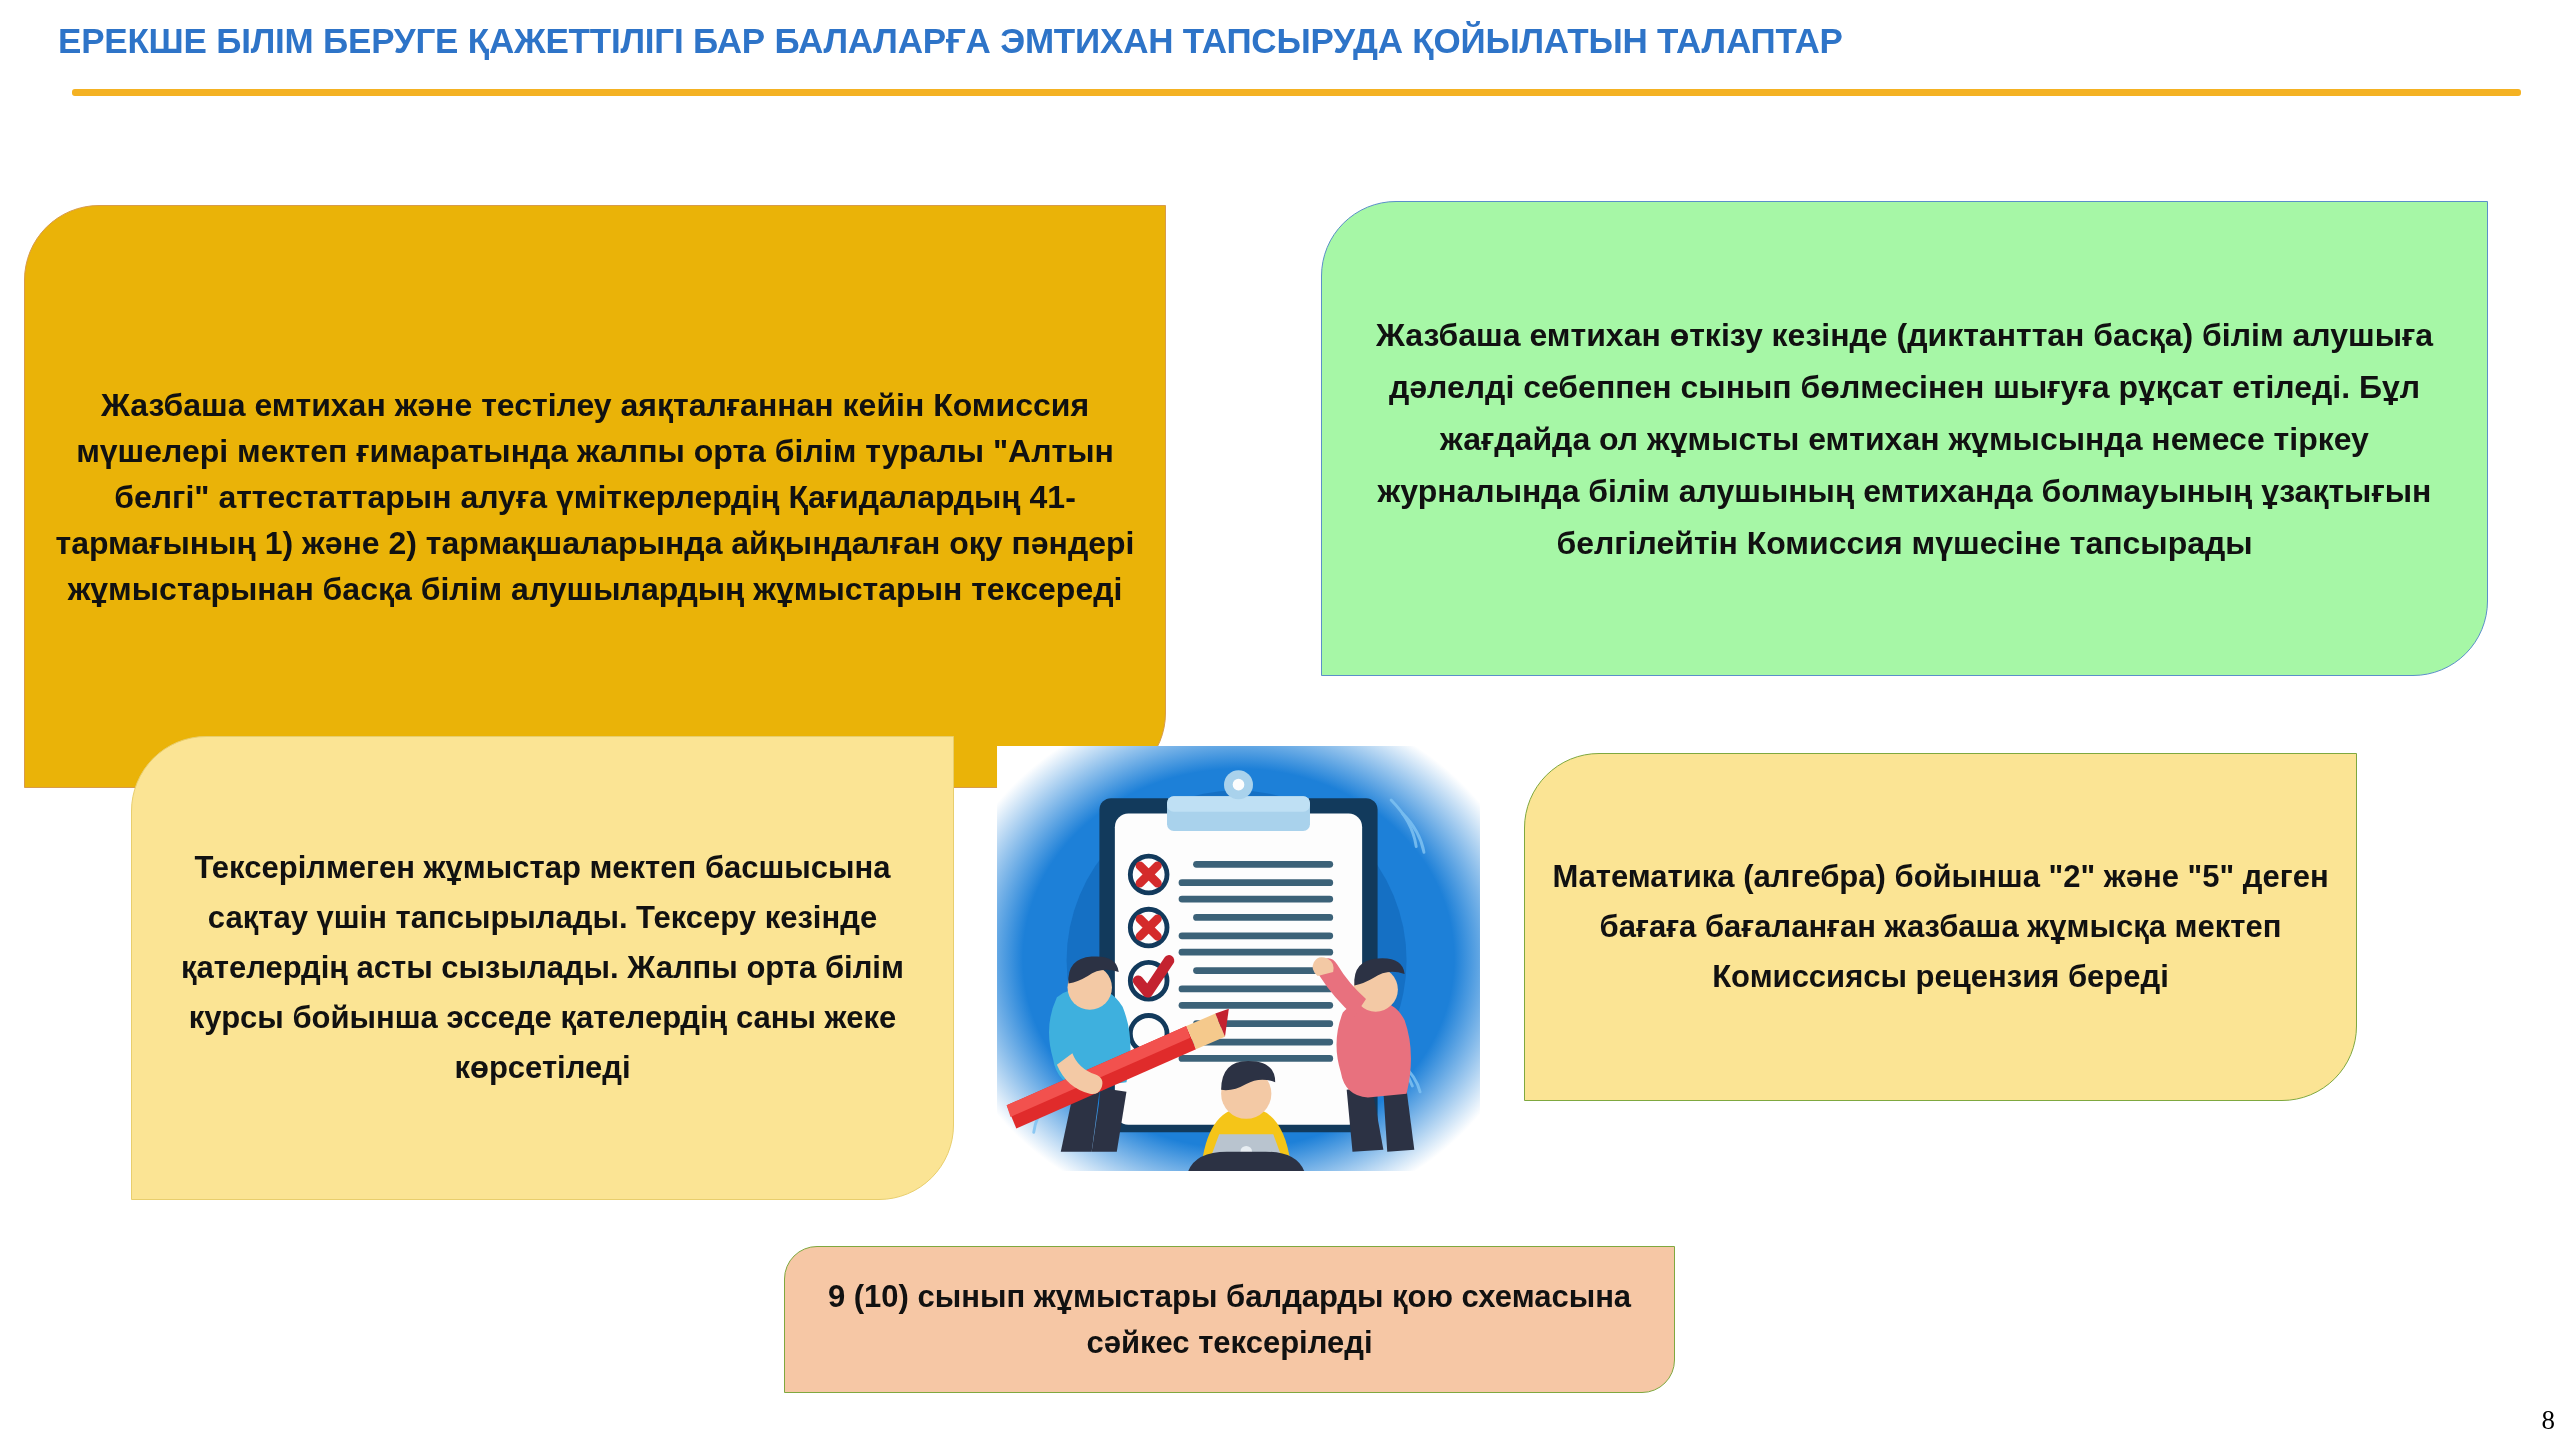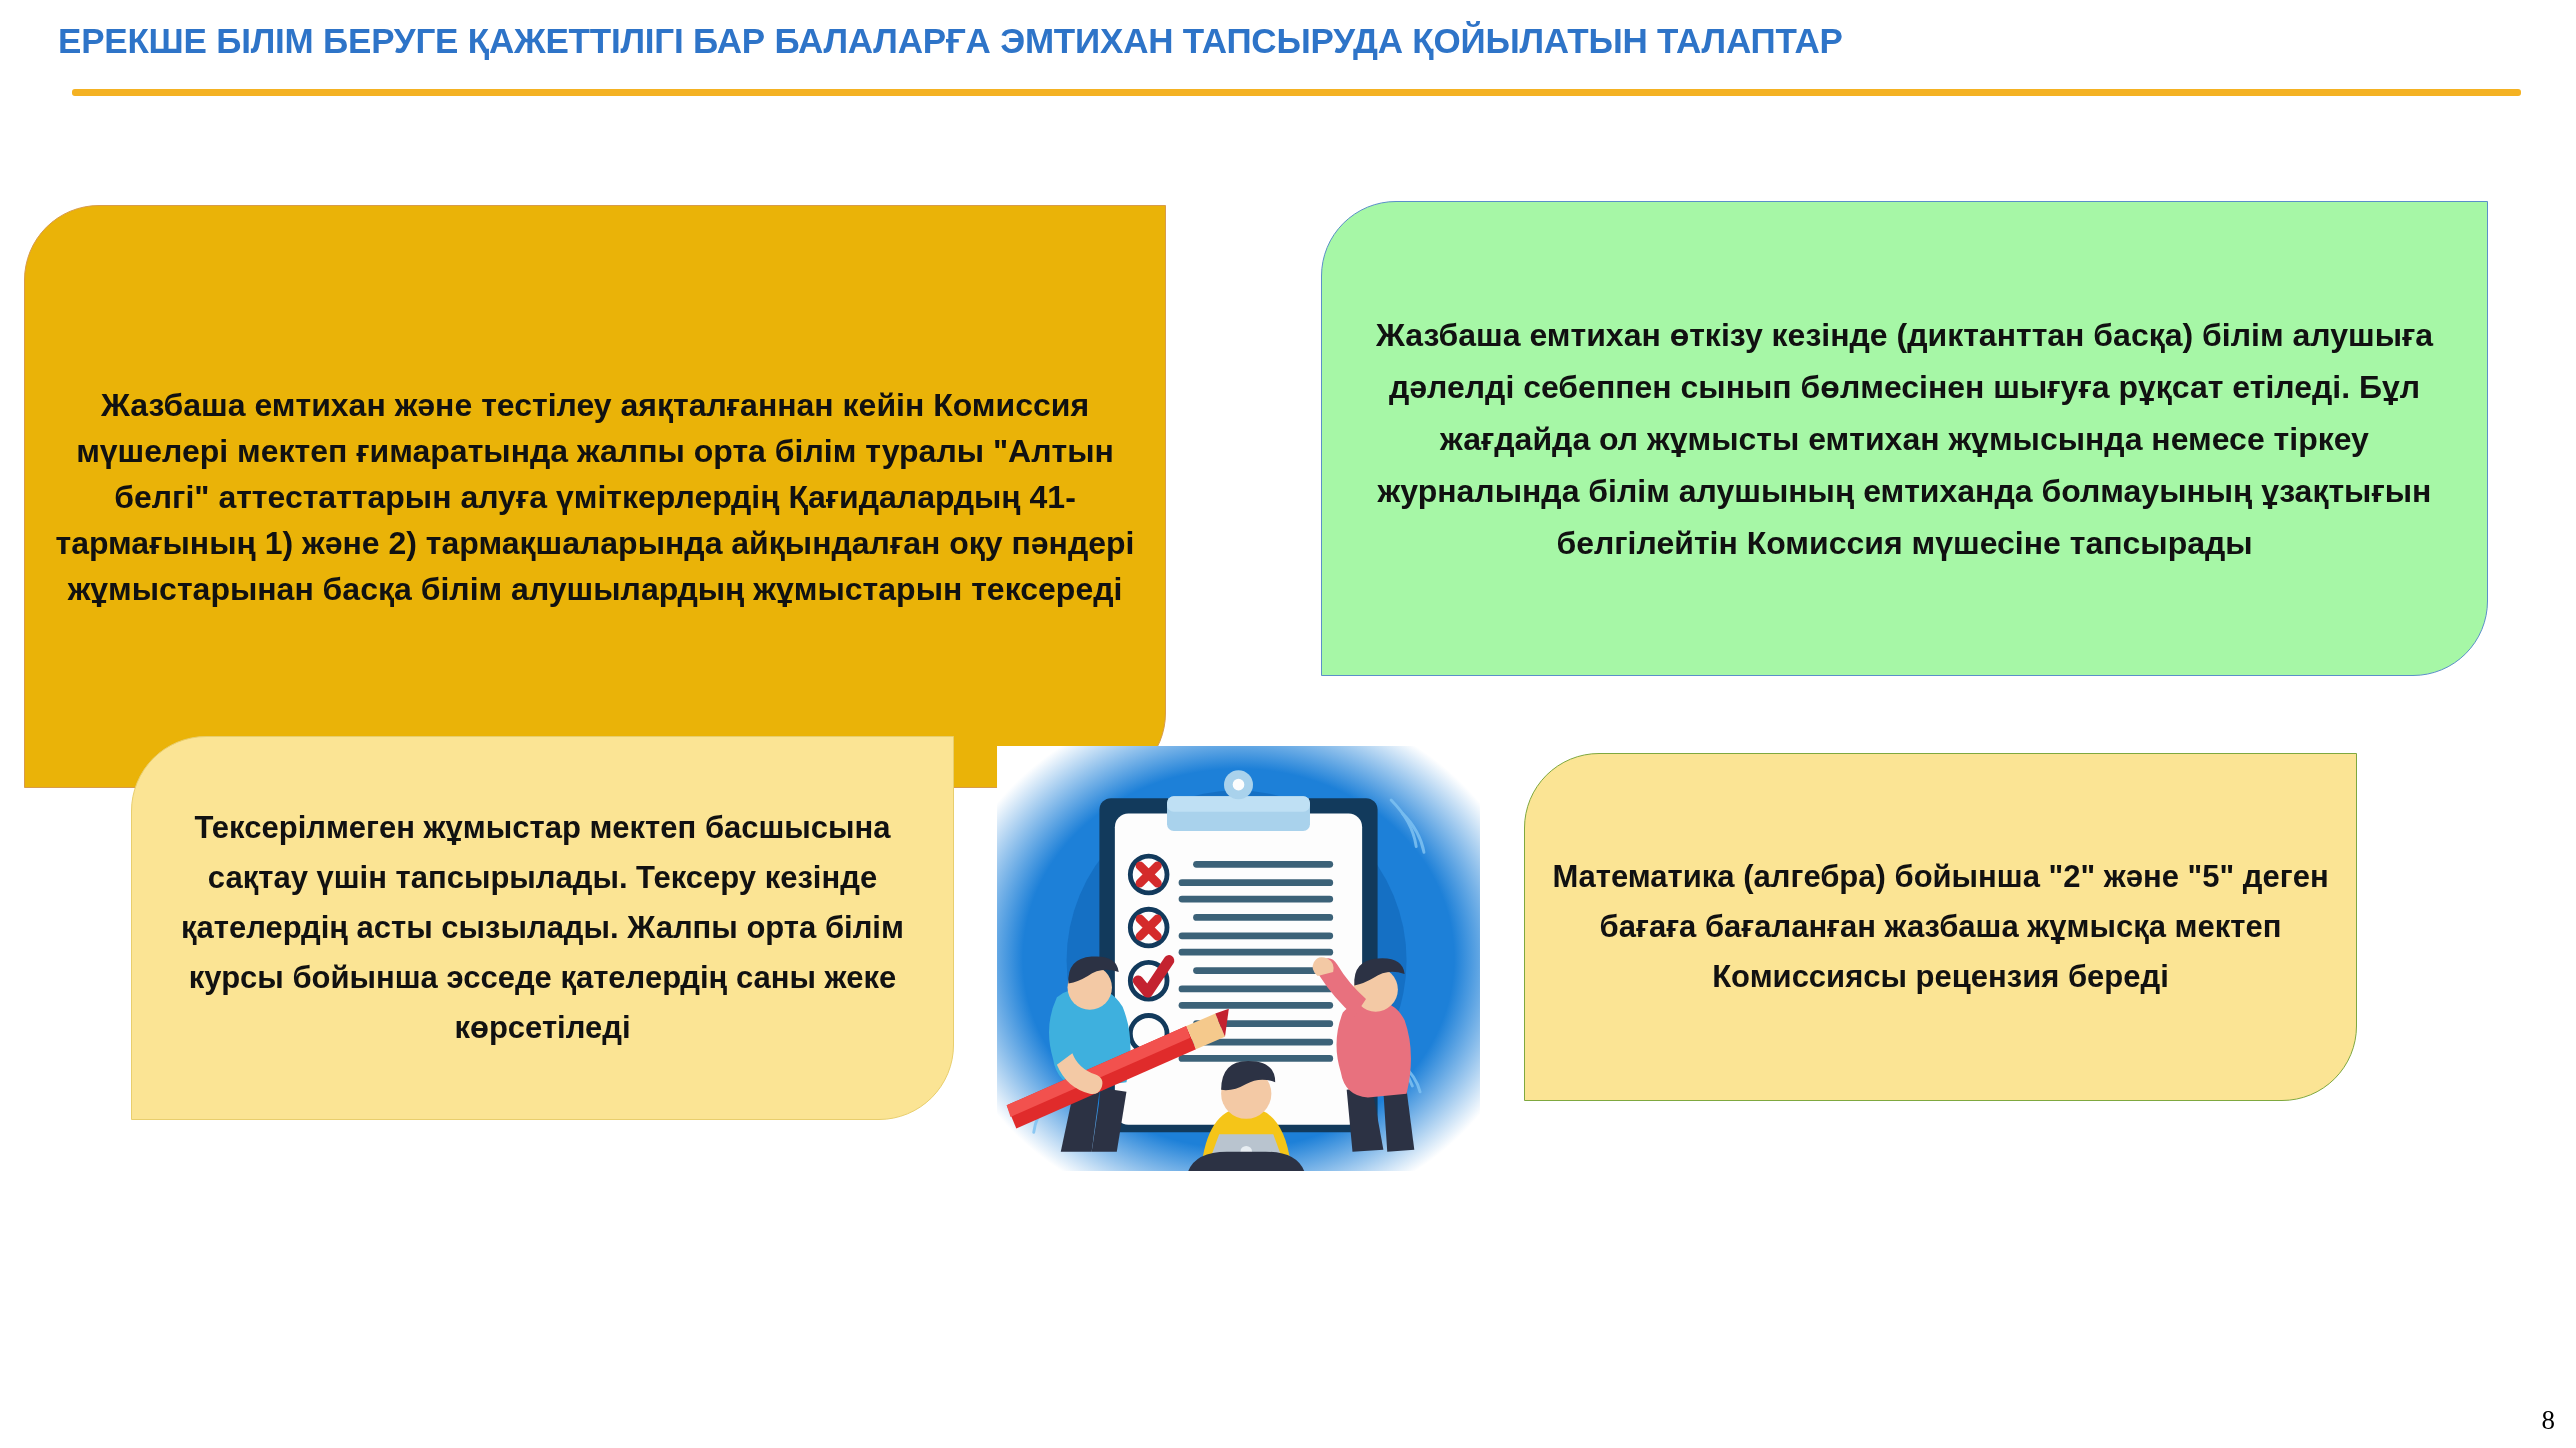--- a/index.html
+++ b/index.html
@@ -70,21 +70,21 @@
     left: 1321px; top: 201px;
     width: 1167px; height: 475px;
     background: #A6F7A6;
     border: 1.9px solid #5B8FC9;
     border-radius: 75px 0 75px 0;
     font-size: 32px;
     line-height: 52px;
   }
   #box-yellow-left {
     left: 131px; top: 736px;
-    width: 823px; height: 384px;
+    width: 823px; height: 464px;
     background: #FBE494;
     border: 1.9px solid #E8CE6D;
     border-radius: 75px 0 75px 0;
     font-size: 31px;
     line-height: 50px;
   }
   #box-yellow-right {
     left: 1524px; top: 753px;
     width: 833px; height: 348px;
     background: #FBE494;
@@ -142,20 +142,23 @@
   </div>
 
   <div id="box-yellow-left" class="callout">
     <span class="txt">Тексерілмеген жұмыстар мектеп басшысына сақтау үшін тапсырылады. Тексеру кезінде қателердің асты сызылады. Жалпы орта білім курсы бойынша эсседе қателердің саны жеке көрсетіледі</span>
   </div>
 
   <div id="box-yellow-right" class="callout">
     <span class="txt">Математика (алгебра) бойынша "2" және "5" деген бағаға бағаланған жазбаша жұмысқа мектеп Комиссиясы рецензия береді</span>
   </div>
 
+  <div id="box-orange-bottom" class="callout">
+    <span class="txt">9 (10) сынып жұмыстары балдарды қою схемасына сәйкес тексеріледі</span>
+  </div>
 
   <div id="illustration">
     <svg viewBox="0 0 500 440" xmlns="http://www.w3.org/2000/svg">
       <defs>
         <radialGradient id="glow" cx="50%" cy="50%" r="62%">
           <stop offset="0%" stop-color="#1D80D8"></stop>
           <stop offset="72%" stop-color="#1D80D8"></stop>
           <stop offset="100%" stop-color="#ffffff"></stop>
         </radialGradient>
       </defs>

